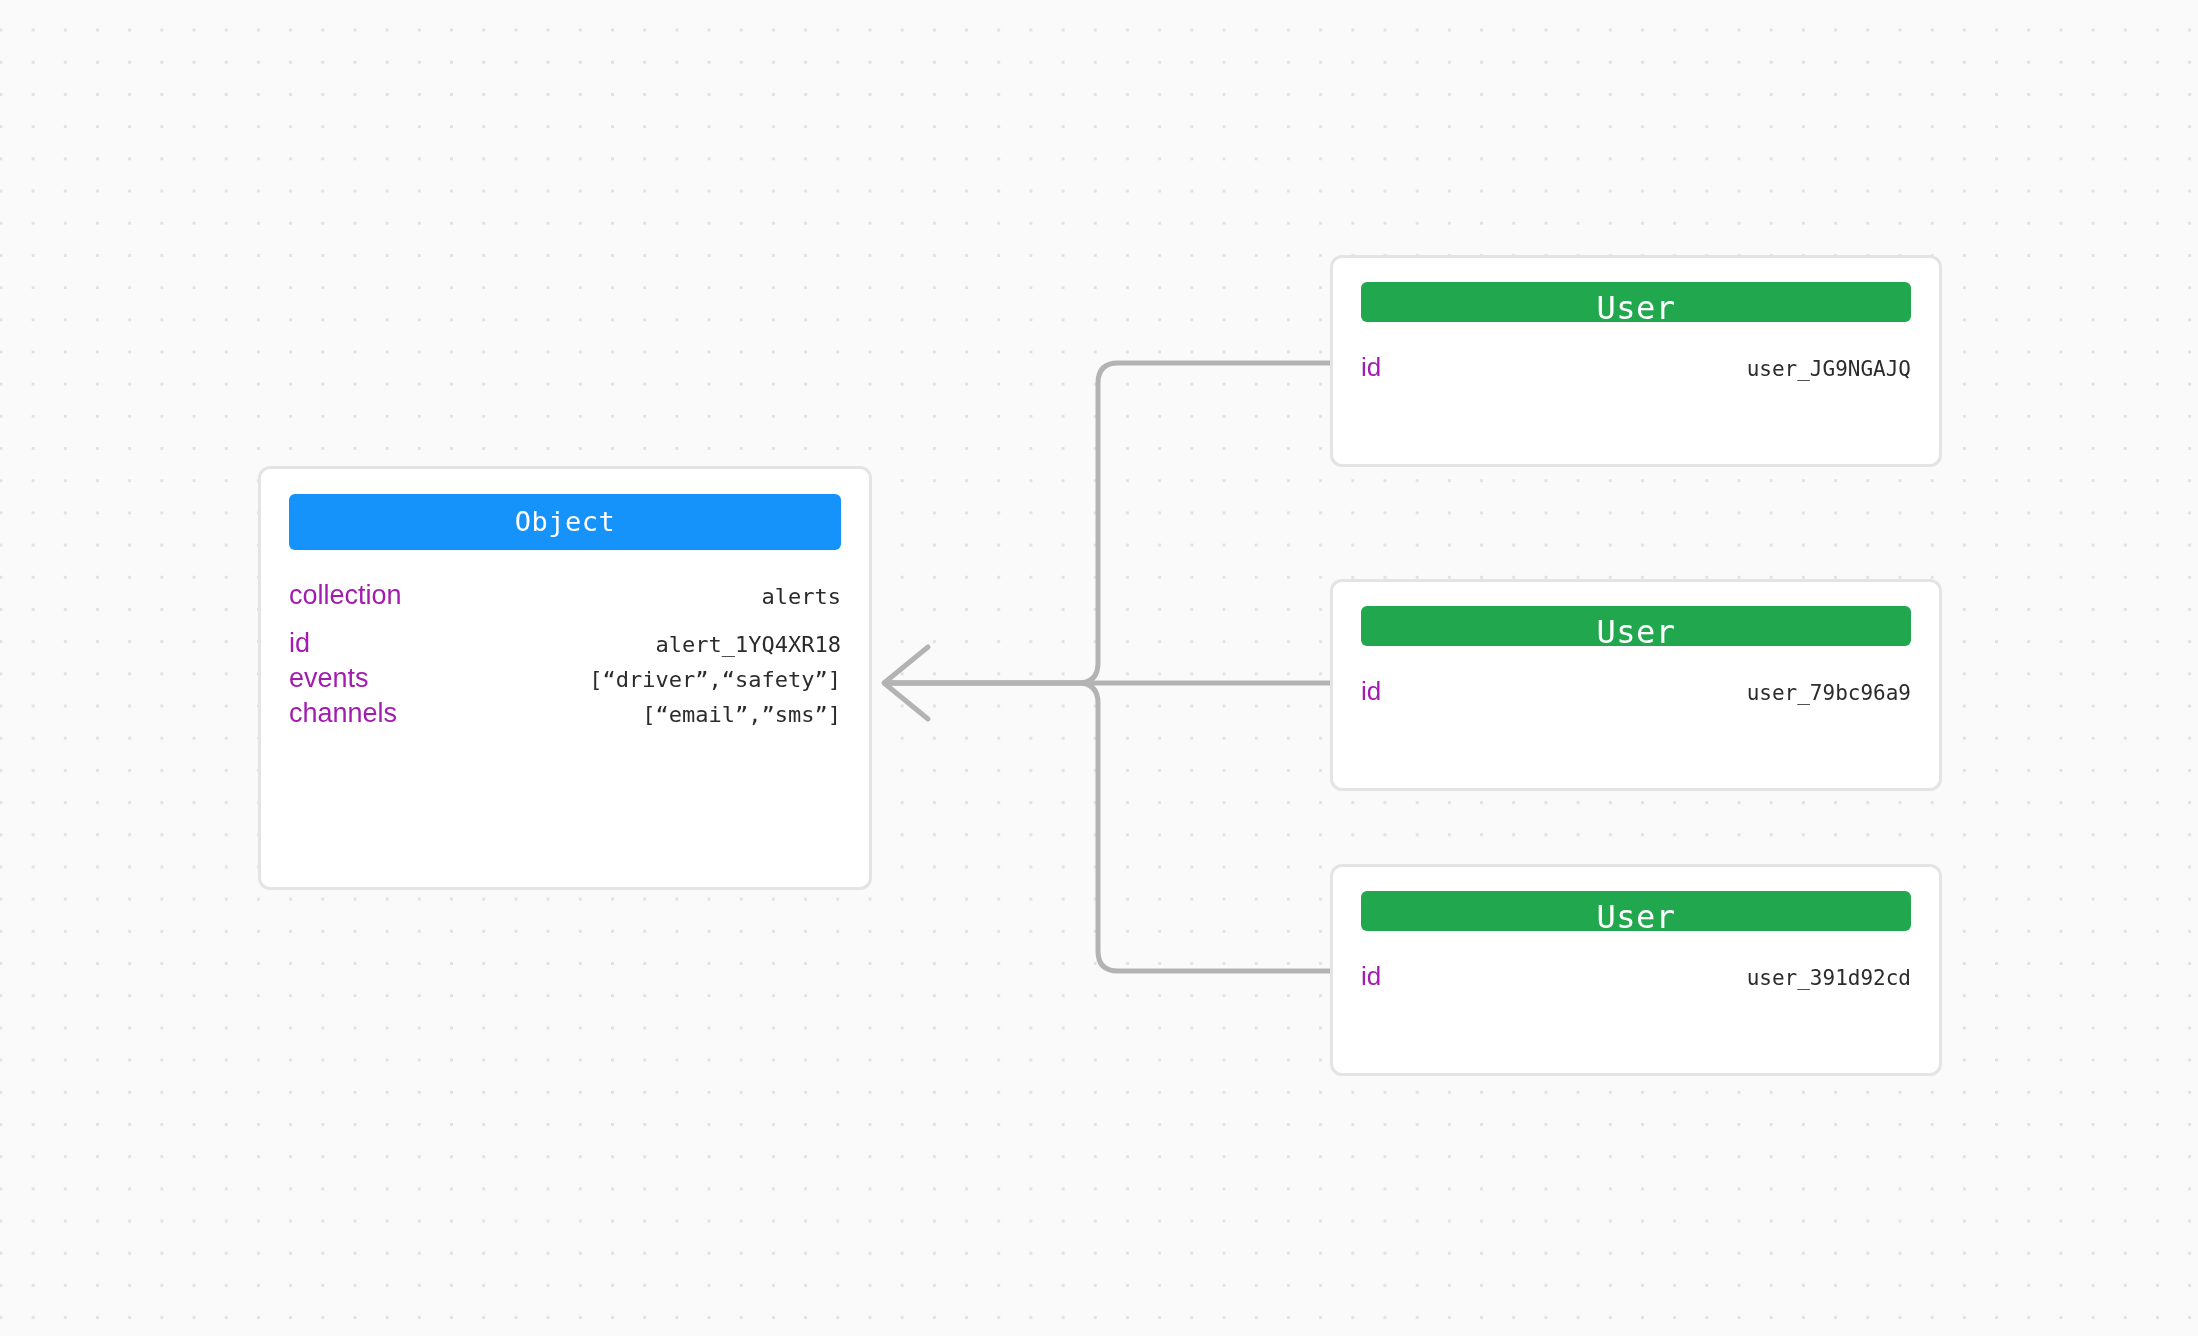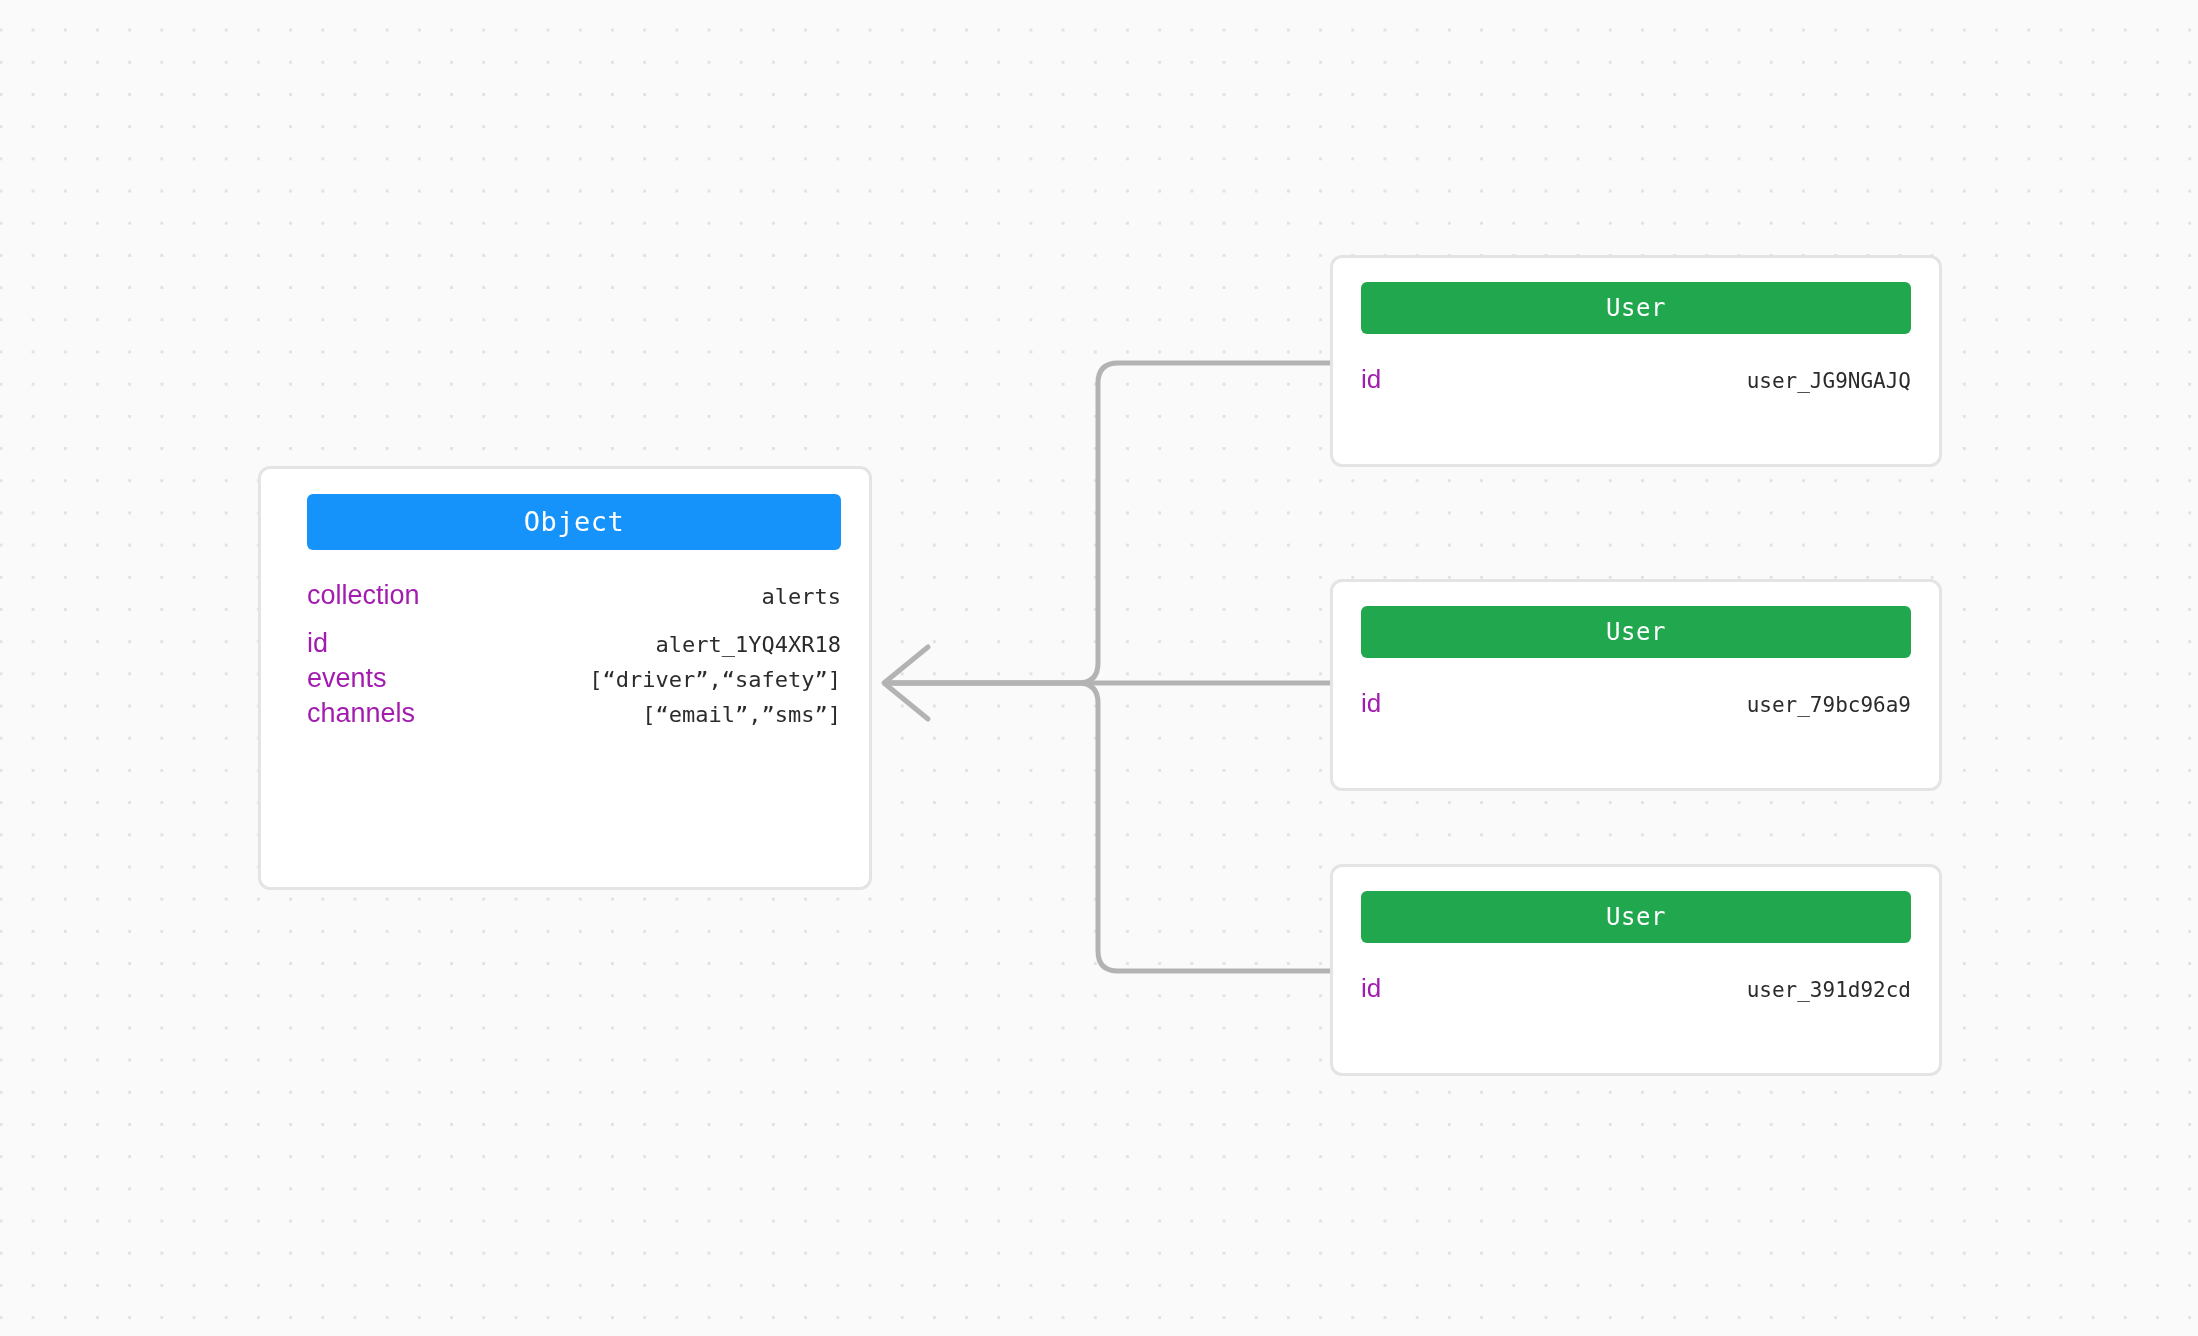--- a/index.html
+++ b/index.html
@@ -80,21 +80,20 @@
     flex: 0 0 auto;
     padding-left: 18px;
   }
 
   
   #object-node {
     left: 258px;
     top: 466px;
     width: 614px;
     height: 424px;
-    padding-left: 18px;
   }
   #object-node .node-header {
     margin: 25px 28px 0 28px;
     height: 56px;
     line-height: 56px;
     background: #1693fb;
     font-size: 27px;
   }
   #object-node .node-body {
     padding: 30px 28px 0 28px;
@@ -105,24 +104,24 @@
   #object-node .row-tight { margin-bottom: 4px; }
 
   
   .user-node {
     left: 1330px;
     width: 612px;
     height: 212px;
   }
   .user-node .node-header {
     margin: 24px 28px 0 28px;
-    height: 52px;
+    height: 40px;
     line-height: 52px;
     background: #21a84f;
-    font-size: 24px;
+    font-size: 32px;
   }
   .user-node .node-body {
     padding: 30px 28px 0 28px;
   }
   .user-node .row-key { font-size: 26px; }
   .user-node .row-val { font-size: 21px; }
 
   #user-node-0 { top: 255px; }
   #user-node-1 { top: 579px; }
   #user-node-2 { top: 864px; }

